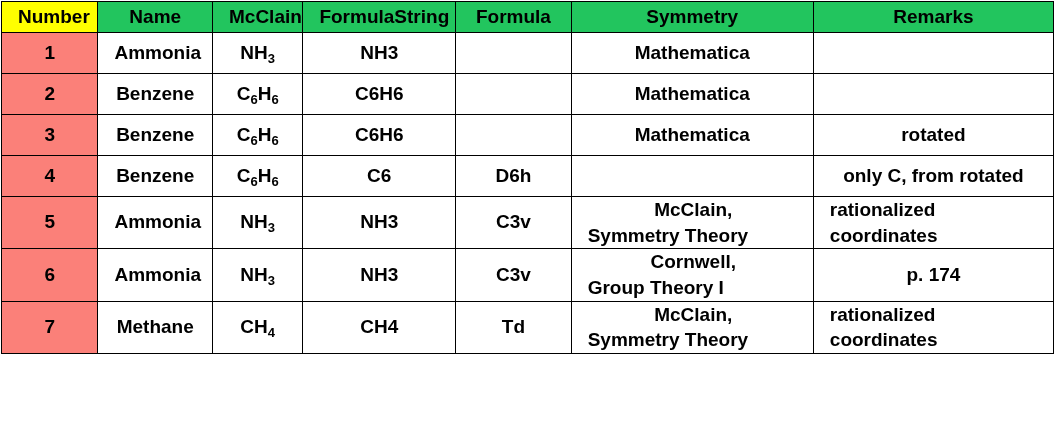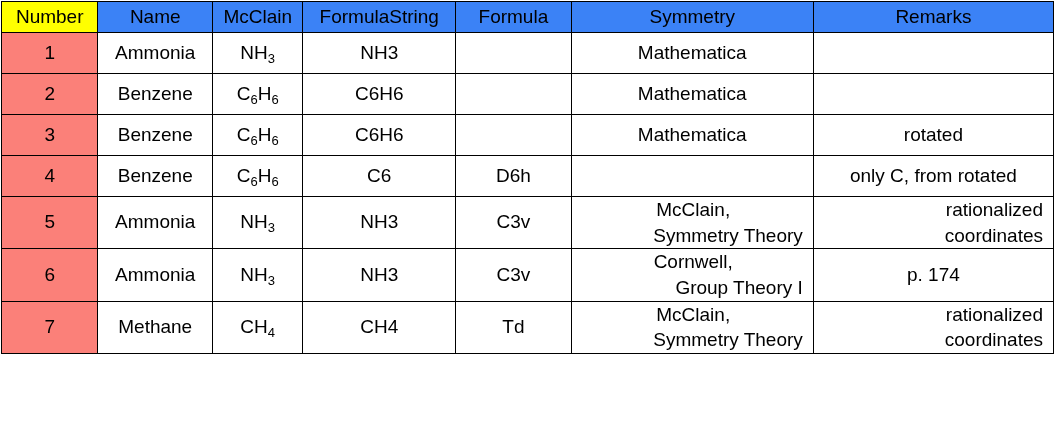--- a/index.html
+++ b/index.html
@@ -16,31 +16,31 @@
   table.molecule-table {
     border-collapse: collapse;
     table-layout: fixed;
     width: 1053px;
     margin: 1px 0 0 1px;
     border: 1px solid #000000;
   }
   table.molecule-table td,
   table.molecule-table th {
     border: 1px solid #000000;
-    font-weight: normal;
+    font-weight: bold;
     font-size: 19px;
     color: #000000;
-    padding: 0 10px;
+    padding: 0 16px;
     text-align: center;
     vertical-align: middle;
     line-height: 1.30;
   }
   thead th {
     height: 30px;
-    background: #3b82f6;
+    background: #22c55e;
   }
   thead th.hdr-number {
     background: #ffff00;
   }
   tbody td {
     height: 40px;
   }
   tbody td.col-number {
     background: #fb8079;
   }
@@ -54,21 +54,21 @@
   col.c-remarks     { width: 239px; }
 
   td.col-reference, td.col-remarks {
     padding: 0 8px;
   }
   .two-line {
     display: block;
     line-height: 1.35;
   }
   .two-line .l1 { display: block; text-align: center; padding-left: 2px;}
-  .two-line .l2 { display: block; text-align: right; }
+  .two-line .l2 { display: block; text-align: left; }
   .ref-cell { text-align: center; margin-top: 8px; }
   sub {
     font-size: 13px;
     vertical-align: baseline;
     position: relative;
     bottom: -4px;
   }
   .formula-chem { white-space: nowrap; }
 </style>
 </head>

